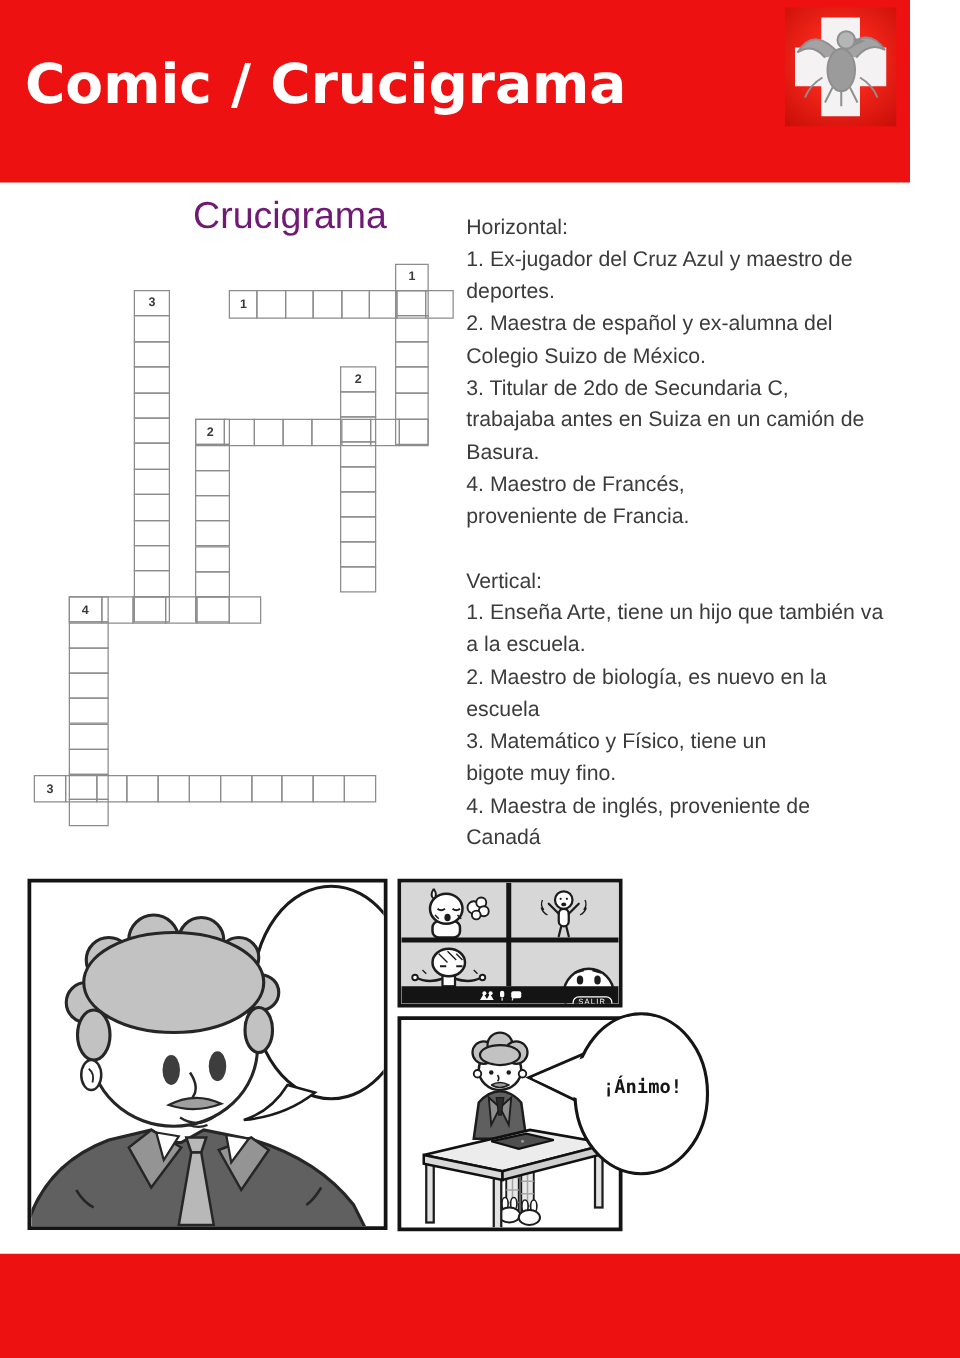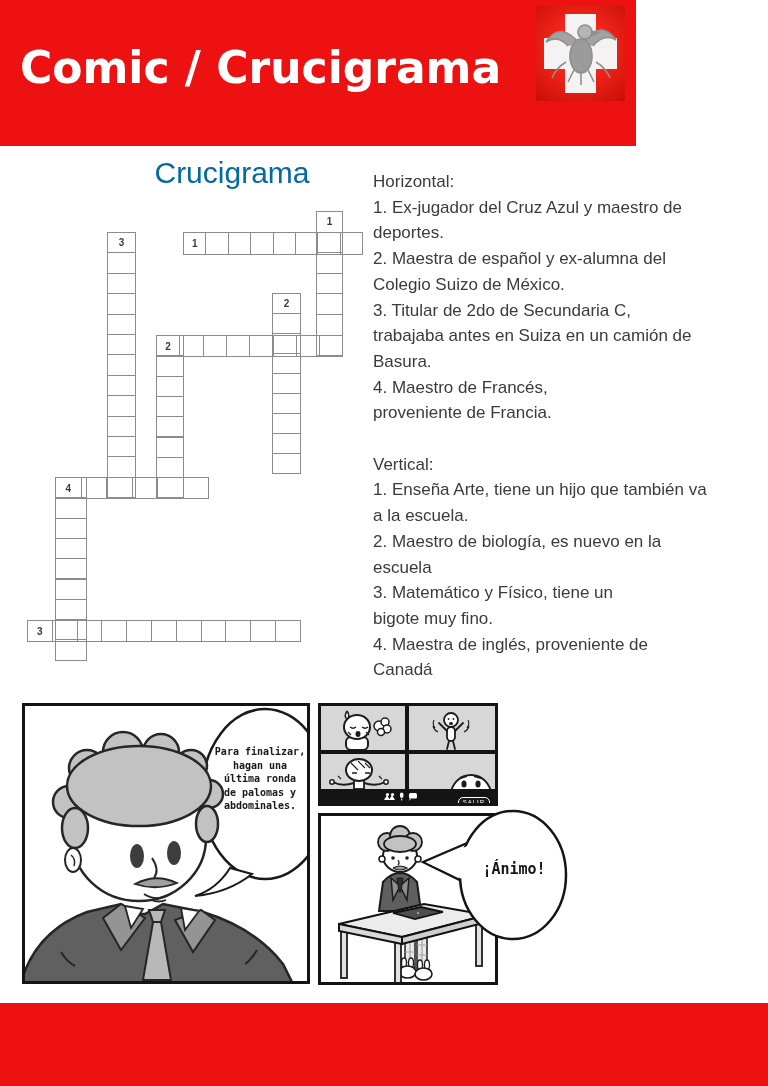--- a/index.html
+++ b/index.html
@@ -1,33 +1,33 @@
 <!DOCTYPE html>
 <html><head>
 <meta charset="utf-8">
 <style>
   html,body{margin:0;padding:0;background:#e8e8e8;}
   #page{position:relative;width:768px;height:1086px;background:#ffffff;overflow:hidden;
         font-family:"Liberation Sans",sans-serif;}
   .pre{white-space:pre-line;}
 
   
-  #header{position:absolute;left:0;top:0;width:636px;height:146px;background:#ee1111;}
+  #header{position:absolute;left:0;top:0;width:728px;height:146px;background:#ee1111;}
   #page-title{position:absolute;left:20px;top:42px;color:#ffffff;
               font-family:"DejaVu Sans",sans-serif;font-weight:bold;font-size:44px;letter-spacing:0px;}
   #logo{position:absolute;right:11px;top:6px;width:89px;height:95px;
         background:radial-gradient(circle at 50% 45%, #f8281c 35%, #c70e08 100%);}
   .cross-v{position:absolute;left:29px;top:8px;width:31px;height:79px;background:#f4f2f2;}
   .cross-h{position:absolute;left:8px;top:32px;width:73px;height:31px;background:#f4f2f2;}
   #logo svg{position:absolute;left:0;top:0;}
   #footer{position:absolute;left:0;top:1003px;width:768px;height:83px;background:#ee1111;}
 
   
   #crossword-title{position:absolute;left:82px;top:156px;width:300px;text-align:center;
-                   font-size:30px;color:#0369a1;}
+                   font-size:30px;color:#701a75;}
   .cw-cell{position:absolute;box-sizing:border-box;border:1px solid #8c8c8c;background:transparent;
            display:flex;align-items:center;justify-content:center;}
   .cw-label{font-size:10px;color:#3a3a3a;font-weight:bold;}
   #crossword-credit{position:absolute;left:100px;top:645px;width:256px;text-align:right;
                     font-size:14.5px;line-height:21px;color:#3d3d3d;}
 
   
   #clues{position:absolute;left:373px;top:169px;width:392px;font-size:17px;line-height:25.7px;
          color:#3b3b3b;}
 
@@ -223,25 +223,20 @@
         <path d="M96,198 L120,212 L96,244 L78,212 Z" fill="#949494" stroke="#262626" stroke-width="2"></path>
         <path d="M176,204 L150,214 L168,246 L190,214 Z" fill="#949494" stroke="#262626" stroke-width="2"></path>
         <path d="M100,200 L118,203 L106,222 Z" fill="#ffffff" stroke="#262626" stroke-width="1.8"></path>
         <path d="M156,202 L174,205 L160,224 Z" fill="#ffffff" stroke="#262626" stroke-width="1.8"></path>
         <path d="M124,204 L140,204 L136,216 L128,216 Z" fill="#b8b8b8" stroke="#262626" stroke-width="2"></path>
         <path d="M128,216 L136,216 L146,274 L118,274 Z" fill="#b8b8b8" stroke="#262626" stroke-width="2"></path>
         <path d="M36,246 q6,10 14,14 M232,244 q-6,10 -12,14" fill="none" stroke="#262626" stroke-width="2"></path>
       </g>
     </svg>
   </div>
-  <div id="bubble1-text" class="pre">Para finalizar,
-hagan una
-última ronda
-de palomas y
-abdominales.</div>
 
   <div id="panel-video" class="panel">
     <svg width="174" height="97" viewBox="0 0 174 97">
       <rect x="0" y="0" width="174" height="97" fill="#d7d7d7"></rect>
 
       <g stroke="#1c1c1c" fill="#ffffff">
         <rect x="25" y="31" width="22" height="13" rx="5" stroke-width="2"></rect>
         <ellipse cx="36" cy="21" rx="13" ry="12" stroke-width="2"></ellipse>
         <path d="M29,21 q3,2.5 6,0 M41,21 q3,2.5 6,0" fill="none" stroke-width="1.5"></path>
         <ellipse cx="37" cy="28" rx="2.5" ry="3" fill="#1c1c1c" stroke="none"></ellipse>

